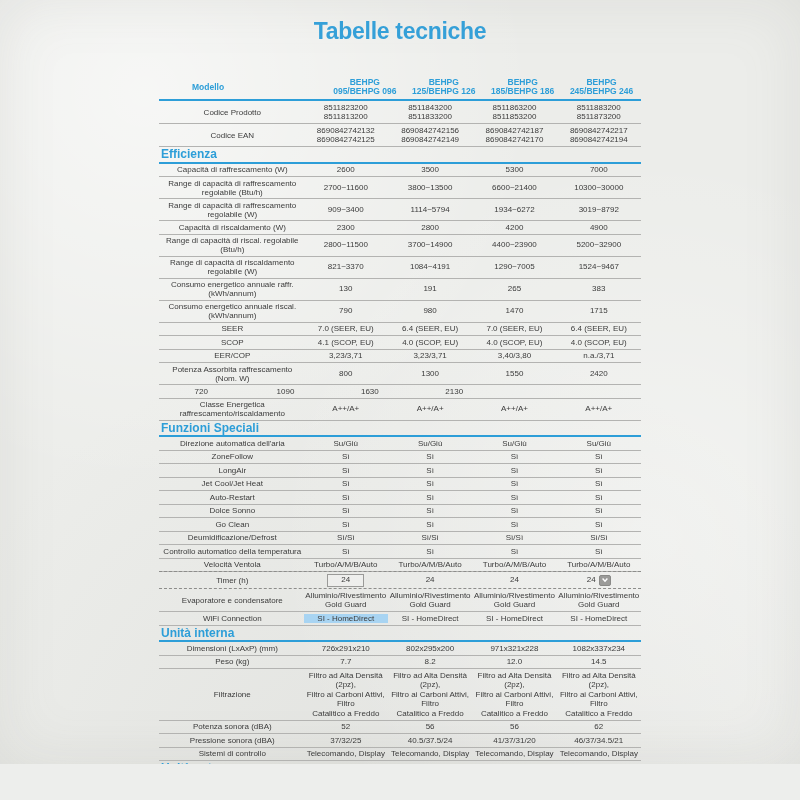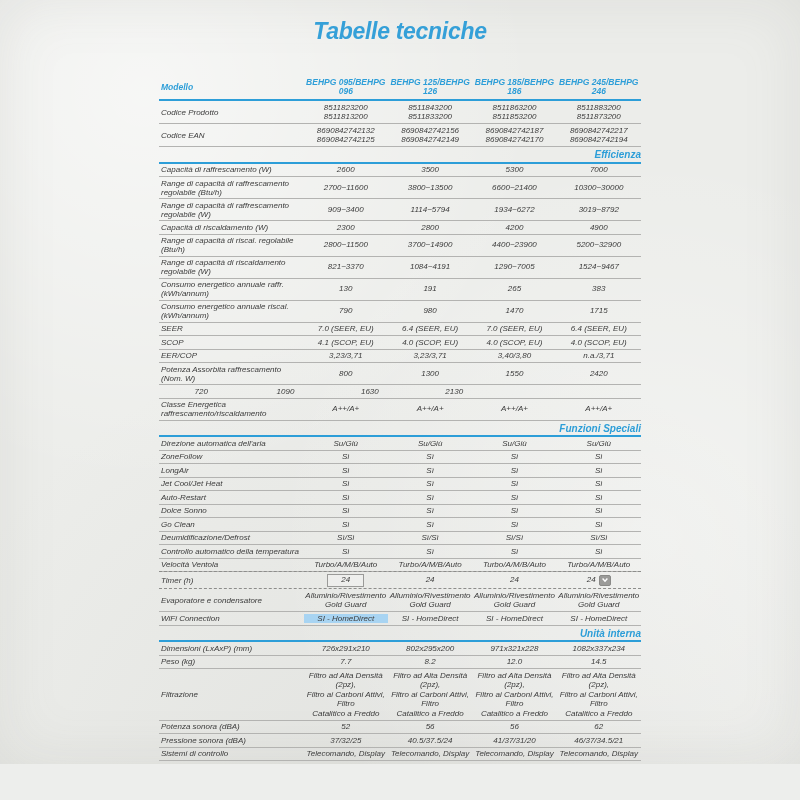--- a/index.html
+++ b/index.html
@@ -10,49 +10,48 @@
     background:#edeeec;
   }
   .page {
     width:800px; height:764px; overflow:hidden; position:relative;
     background:
       radial-gradient(circle at 18% 12%, rgba(255,255,255,.55), rgba(255,255,255,0) 42%),
       radial-gradient(circle at 82% 70%, rgba(255,255,255,.35), rgba(255,255,255,0) 46%),
       radial-gradient(circle at 50% 110%, rgba(180,180,175,.18), rgba(255,255,255,0) 55%),
       #ecedea;
     box-shadow: inset 0 0 60px rgba(120,120,115,.12);
-    font-style: italic;
   }
   .title {
     text-align:center; margin-top:18px;
     font-size:23px; font-weight:bold; letter-spacing:-.3px;
     color:#35a0d8;
   }
   .spec-table {
     width:482px; margin:30px auto 0 auto;
     font-size:8px; line-height:9px;
   }
   .thead {
     display:flex; align-items:center;
     border-bottom:2px solid #2d9ed8;
     padding:3px 0 3px 0;
     color:#2d9ed8; font-weight:bold; font-size:8.5px;
   }
-  .thead .c0 { text-align:left; }
+  .thead .c0 { text-align:left;margin-left:31px; }
   .section-header {
-    color:#2d9ed8; font-weight:bold; font-size:10px;
+    color:#2d9ed8; font-weight:bold; font-size:12px;
     border-bottom:2px solid #2d9ed8;
-    padding:3px 0 2.5px 2px; text-align:right;
+    padding:3px 0 2.5px 2px; text-align:left;
   }
   .row {
     display:flex; align-items:center;
     border-bottom:1px solid #b3b3b1;
     min-height:12.5px; padding:1.5px 0;
   }
-  .c0 { width:30%; padding-left:2px; text-align:left; }
+  .c0 { width:30%; padding-left:2px; text-align:center; }
   .cv { width:17.5%; text-align:center; white-space:pre-line; }
   .row .cv { line-height:9.5px; }
   .row-timer {
     border-top:1px dashed #8d8d8b; border-bottom:1px dashed #8d8d8b;
     margin-top:-1px;
   }
   .timer-box {
     display:inline-block; border:1px solid #9a9a98;
     padding:0 13px 1px 13px; line-height:10px; background:rgba(255,255,255,.25);
   }

